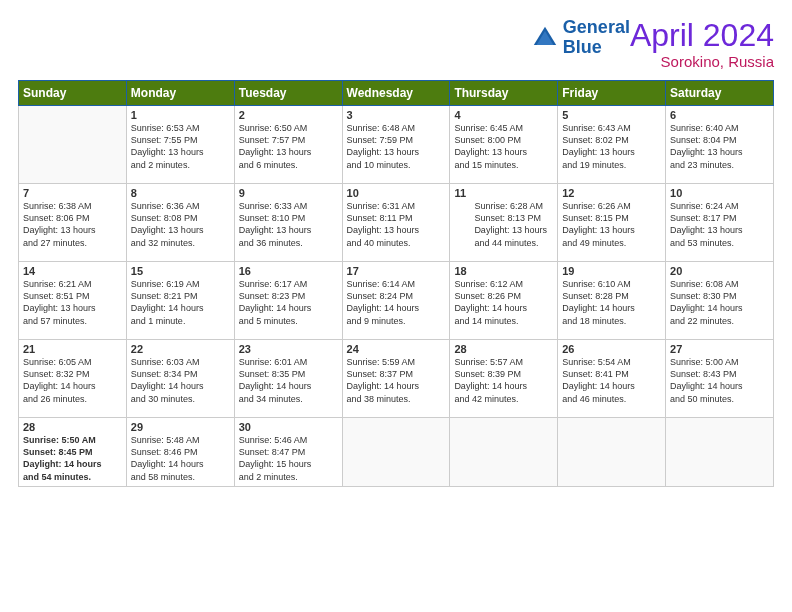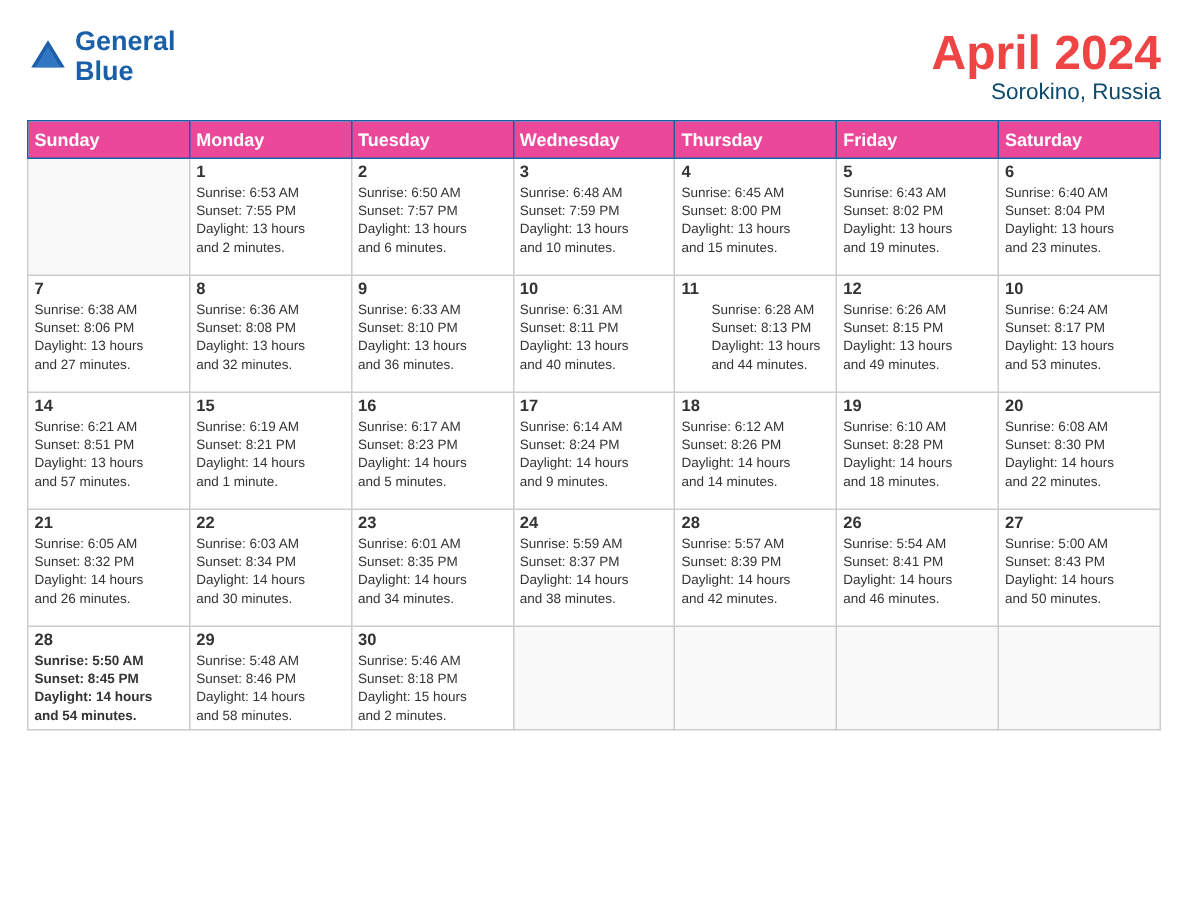--- a/index.html
+++ b/index.html
@@ -9,20 +9,21 @@
       font-family: Arial, sans-serif;
       background: #fff;
       overflow: hidden;
     }
     .page {
       width: 792px;
       height: 434px;
       padding: 18px 18px 10px 18px;
       display: flex;
       flex-direction: column;
+      align-items: flex-end;
     }
     .header {
       display: flex;
       justify-content: space-between;
       align-items: flex-start;
       margin-bottom: 10px;
     }
     .logo {
       display: flex;
       align-items: center;
@@ -39,37 +40,37 @@
     }
     .logo-icon {
       width: 28px;
       height: 28px;
     }
     .title-block {
       text-align: right;
     }
     .main-title {
       font-size: 32px;
-      font-weight: bold;
-      color: #ef4444;
+      font-weight: normal;
+      color: #6d28d9;
       line-height: 1.1;
     }
     .sub-title {
       font-size: 15px;
-      color: #0c4a6e;
+      color: #be185d;
     }
     .calendar {
       flex: 1;
       border: 1px solid #ccc;
       border-collapse: collapse;
       width: 100%;
       table-layout: fixed;
     }
     .calendar th {
-      background-color: #ec4899;
+      background-color: #4d7c0f;
       color: #fff;
       font-size: 12px;
       font-weight: bold;
       padding: 5px 4px;
       text-align: left;
       border: 1px solid #1a5fa8;
     }
     .calendar td {
       border: 1px solid #ccc;
       vertical-align: top;
@@ -343,21 +344,21 @@
           <td>
             <span class="day-num">29</span>
             <div class="day-info" style="white-space: pre-line;">Sunrise: 5:48 AM
 Sunset: 8:46 PM
 Daylight: 14 hours
 and 58 minutes.</div>
           </td>
           <td>
             <span class="day-num">30</span>
             <div class="day-info" style="white-space: pre-line;">Sunrise: 5:46 AM
-Sunset: 8:18 PM
+Sunset: 8:47 PM
 Daylight: 15 hours
 and 2 minutes.</div>
           </td>
           <td class="empty"></td>
           <td class="empty"></td>
           <td class="empty"></td>
           <td class="empty"></td>
         </tr>
       </tbody>
   </table>

